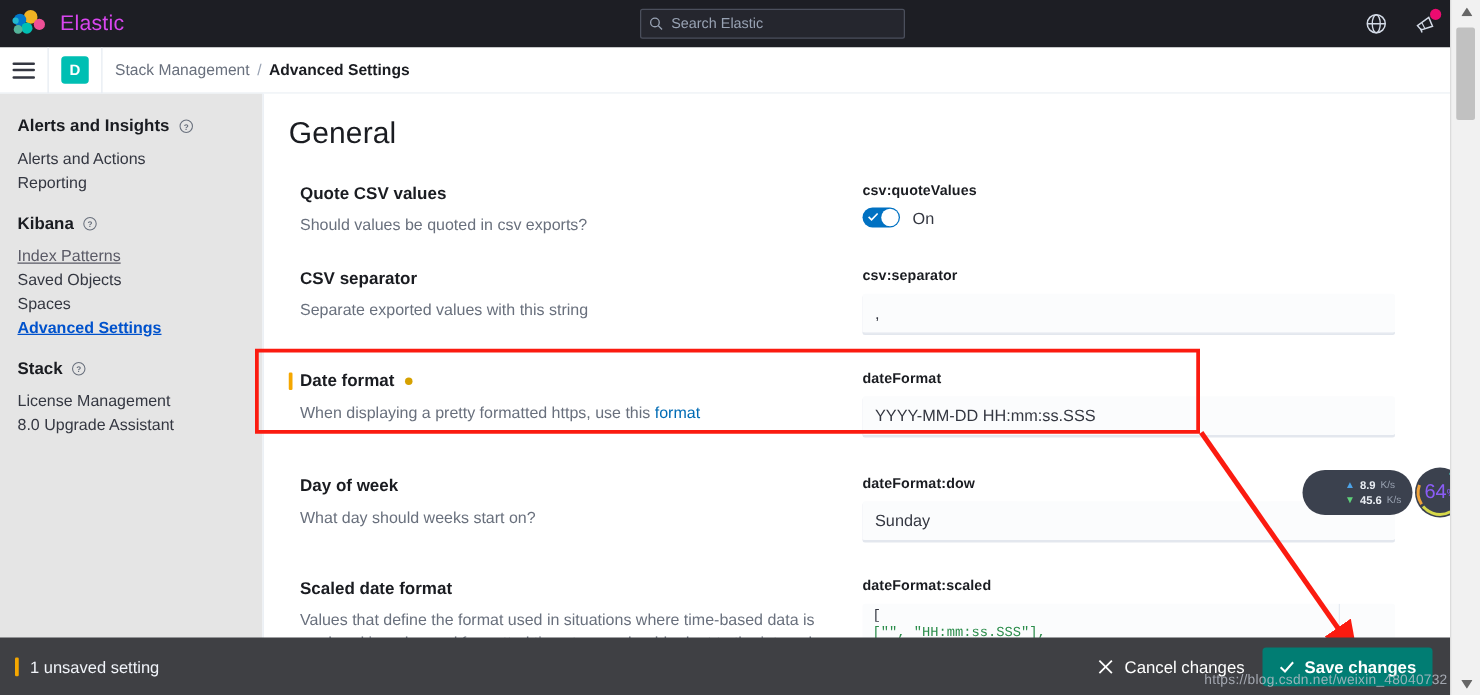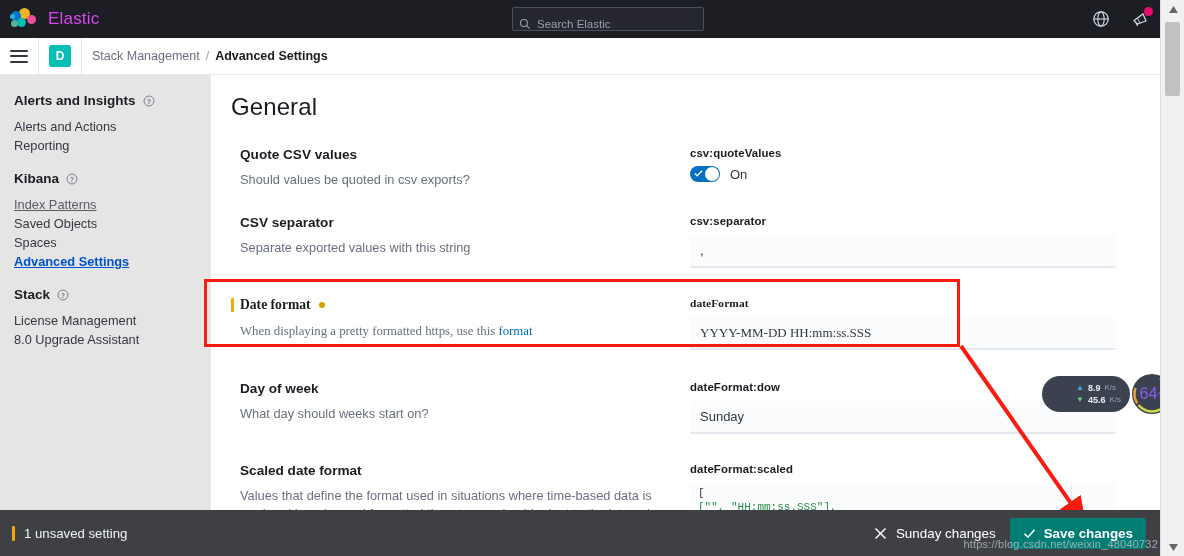--- a/index.html
+++ b/index.html
@@ -15,23 +15,23 @@
   .topbar {
     position: absolute; top: 0; left: 0; width: 1160px; height: 38px;
     background: #1d1e24; display: flex; align-items: center;
   }
   .elastic-logo { width: 26px; height: 24px; margin-left: 10px; position: relative; flex: none; }
   .elastic-logo span { position: absolute; border-radius: 50%; display: block; }
   .brand-name {
     color: #d946ef; font-size: 17px; margin-left: 12px; letter-spacing: .2px; font-weight: 400;
   }
   .search-wrap {
-    position: absolute; left: 512px; top: 7px; width: 192px; height: 24px;
+    position: absolute; left: 512px; top: 7px; width: 212px; height: 24px;
     border: 1px solid #4b4f5c; border-radius: 2px; background: #25262e;
-    display: flex; align-items: flex-end; padding: 0 6px;
+    display: flex; align-items: center; padding: 0 6px;
   }
   .search-icon { width: 12px; height: 12px; flex: none; margin-right: 6px; }
   .search-ph { color: #98a2b3; font-size: 11.5px; white-space: nowrap; }
   .topbar-right { position: absolute; right: 10px; top: 0; height: 38px; display: flex; align-items: center; gap: 22px; }
   .tb-icon { width: 18px; height: 18px; position: relative; cursor: pointer; }
   .notif-dot {
     position: absolute; right: -3px; top: -3px; width: 9px; height: 9px;
     background: #ec0b70; border-radius: 50%;
   }
 
@@ -310,21 +310,21 @@
               <span>CSV separator</span>
             </div>
             <div class="setting-desc">Separate exported values with this string</div>
           </div>
           <div class="setting-right">
             <div class="field-label">csv:separator</div>
             <div class="field-input">,</div>
           </div>
         </div>
 
-        <div class="setting-row" style="margin-top:30px;font-family:Liberation Serif, serif;">
+        <div class="setting-row" style="margin-top:30px;">
           <div class="setting-left">
             <span class="unsaved-bar"></span>
             <div class="setting-name">
               <span>Date format</span>
               <span class="dot-unsaved"></span>
             </div>
             <div class="setting-desc">
               <span>When displaying a pretty formatted https, use this </span><span class="inline-link">format</span>
             </div>
           </div>
@@ -409,21 +409,21 @@
     <div class="unsaved-wrap">
       <span class="unsaved-tick"></span>
       <span class="unsaved-text">1 unsaved setting</span>
     </div>
     <div class="bottom-actions">
       <button class="btn-cancel">
         <svg width="13" height="13" viewBox="0 0 13 13">
           <line x1="1.5" y1="1.5" x2="11.5" y2="11.5" stroke="#fff" stroke-width="1.4"></line>
           <line x1="11.5" y1="1.5" x2="1.5" y2="11.5" stroke="#fff" stroke-width="1.4"></line>
         </svg>
-        <span>Sunday changes</span>
+        <span>Cancel changes</span>
       </button>
       <button class="btn-save">
         <svg width="13" height="13" viewBox="0 0 13 13">
           <polyline points="1.5,6.8 5,10.2 11.5,2.8" fill="none" stroke="#fff" stroke-width="1.6"></polyline>
         </svg>
         <span>Save changes</span>
       </button>
     </div>
   </div>
 

